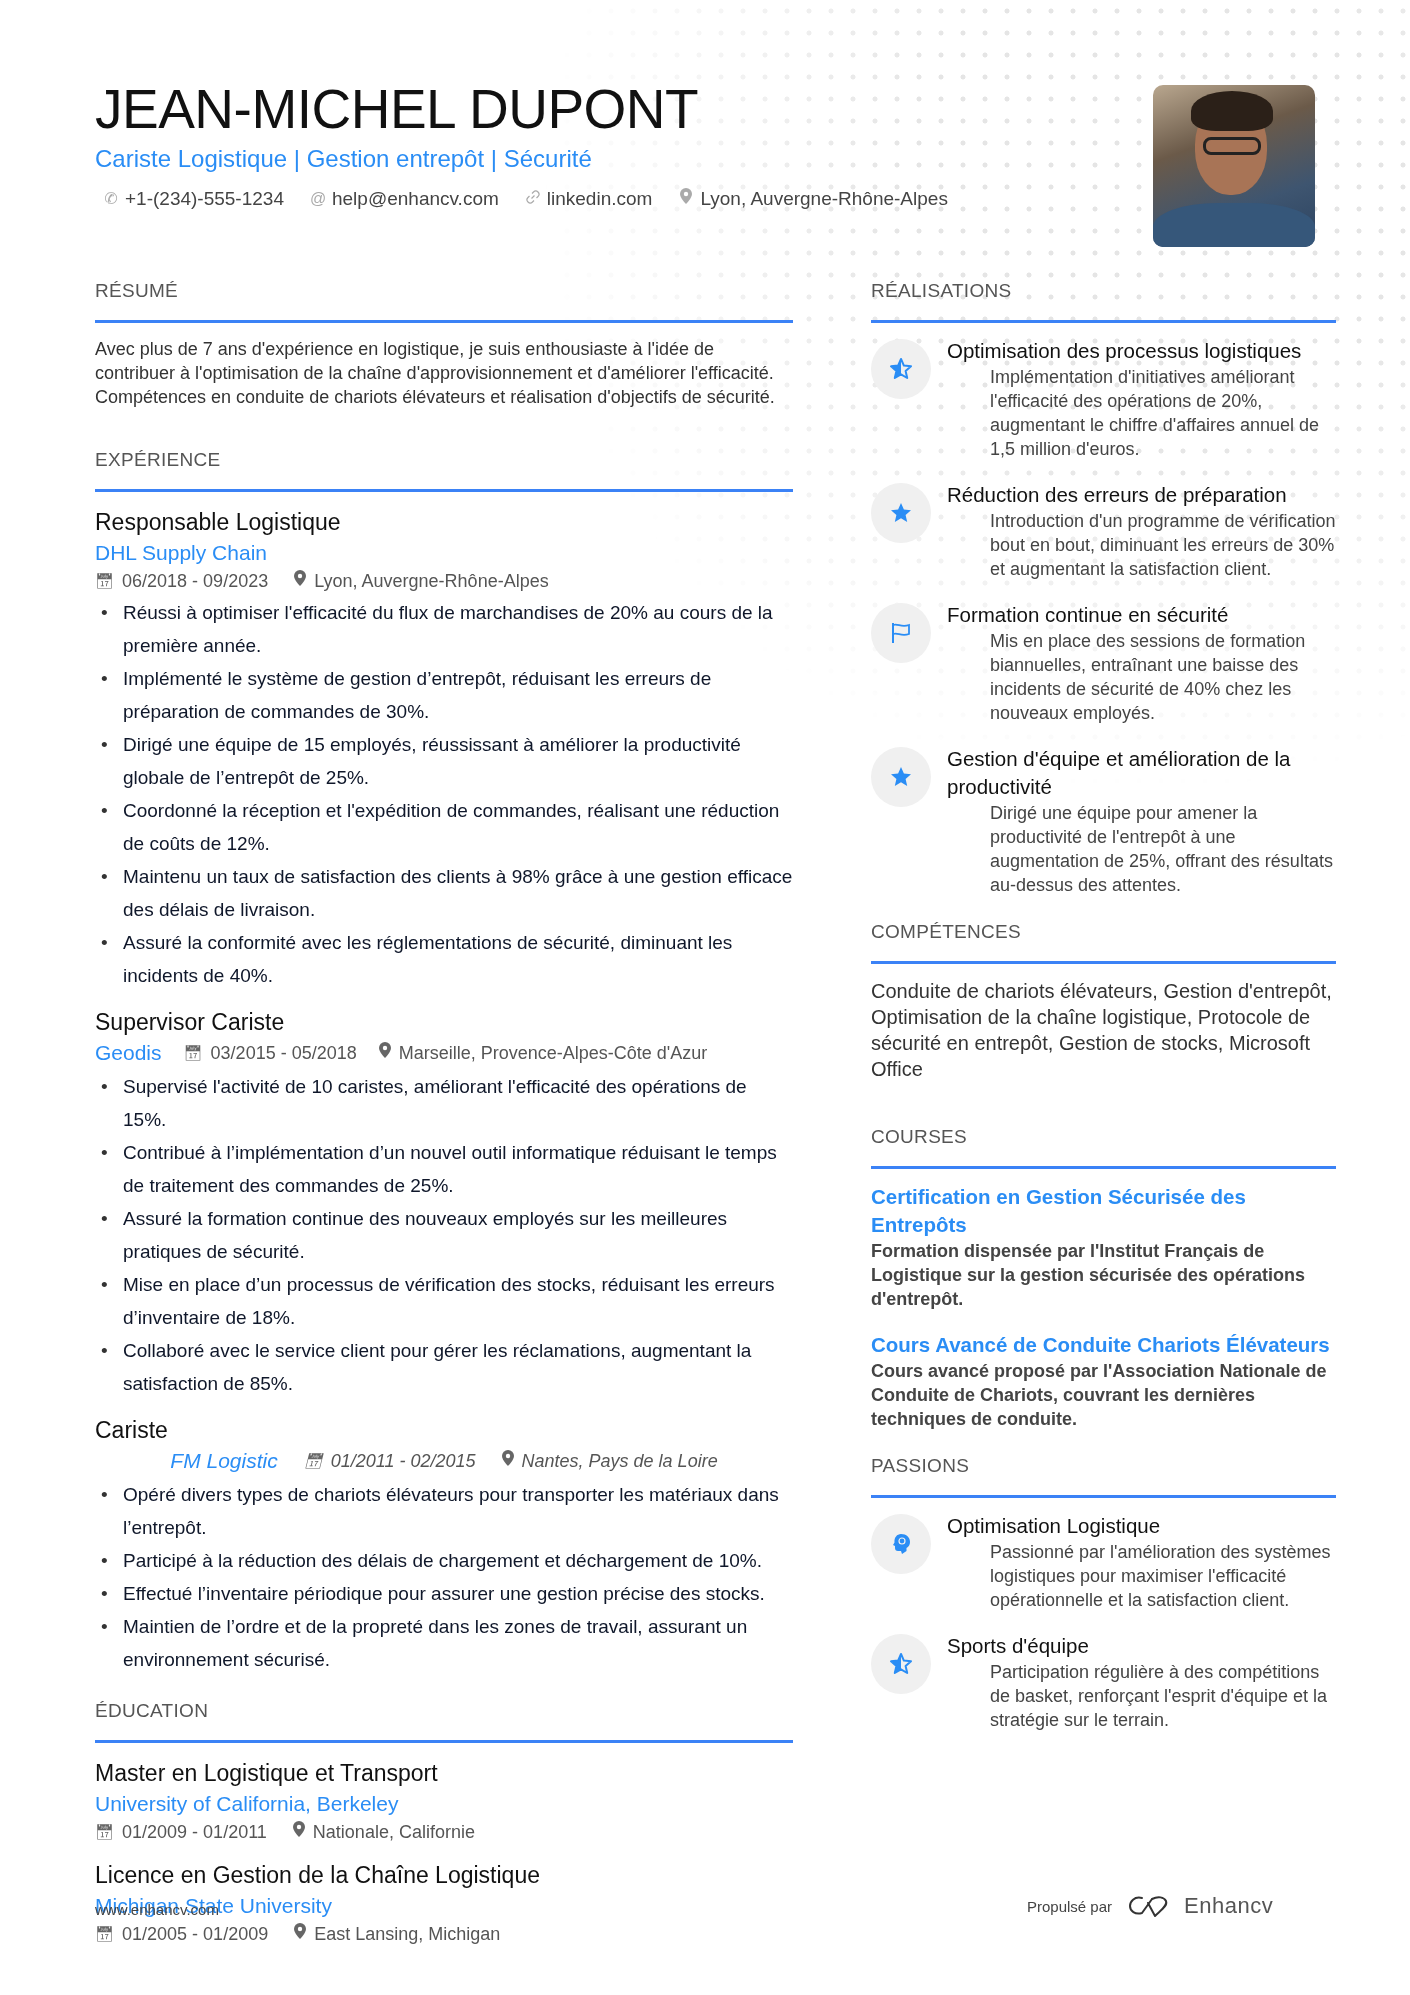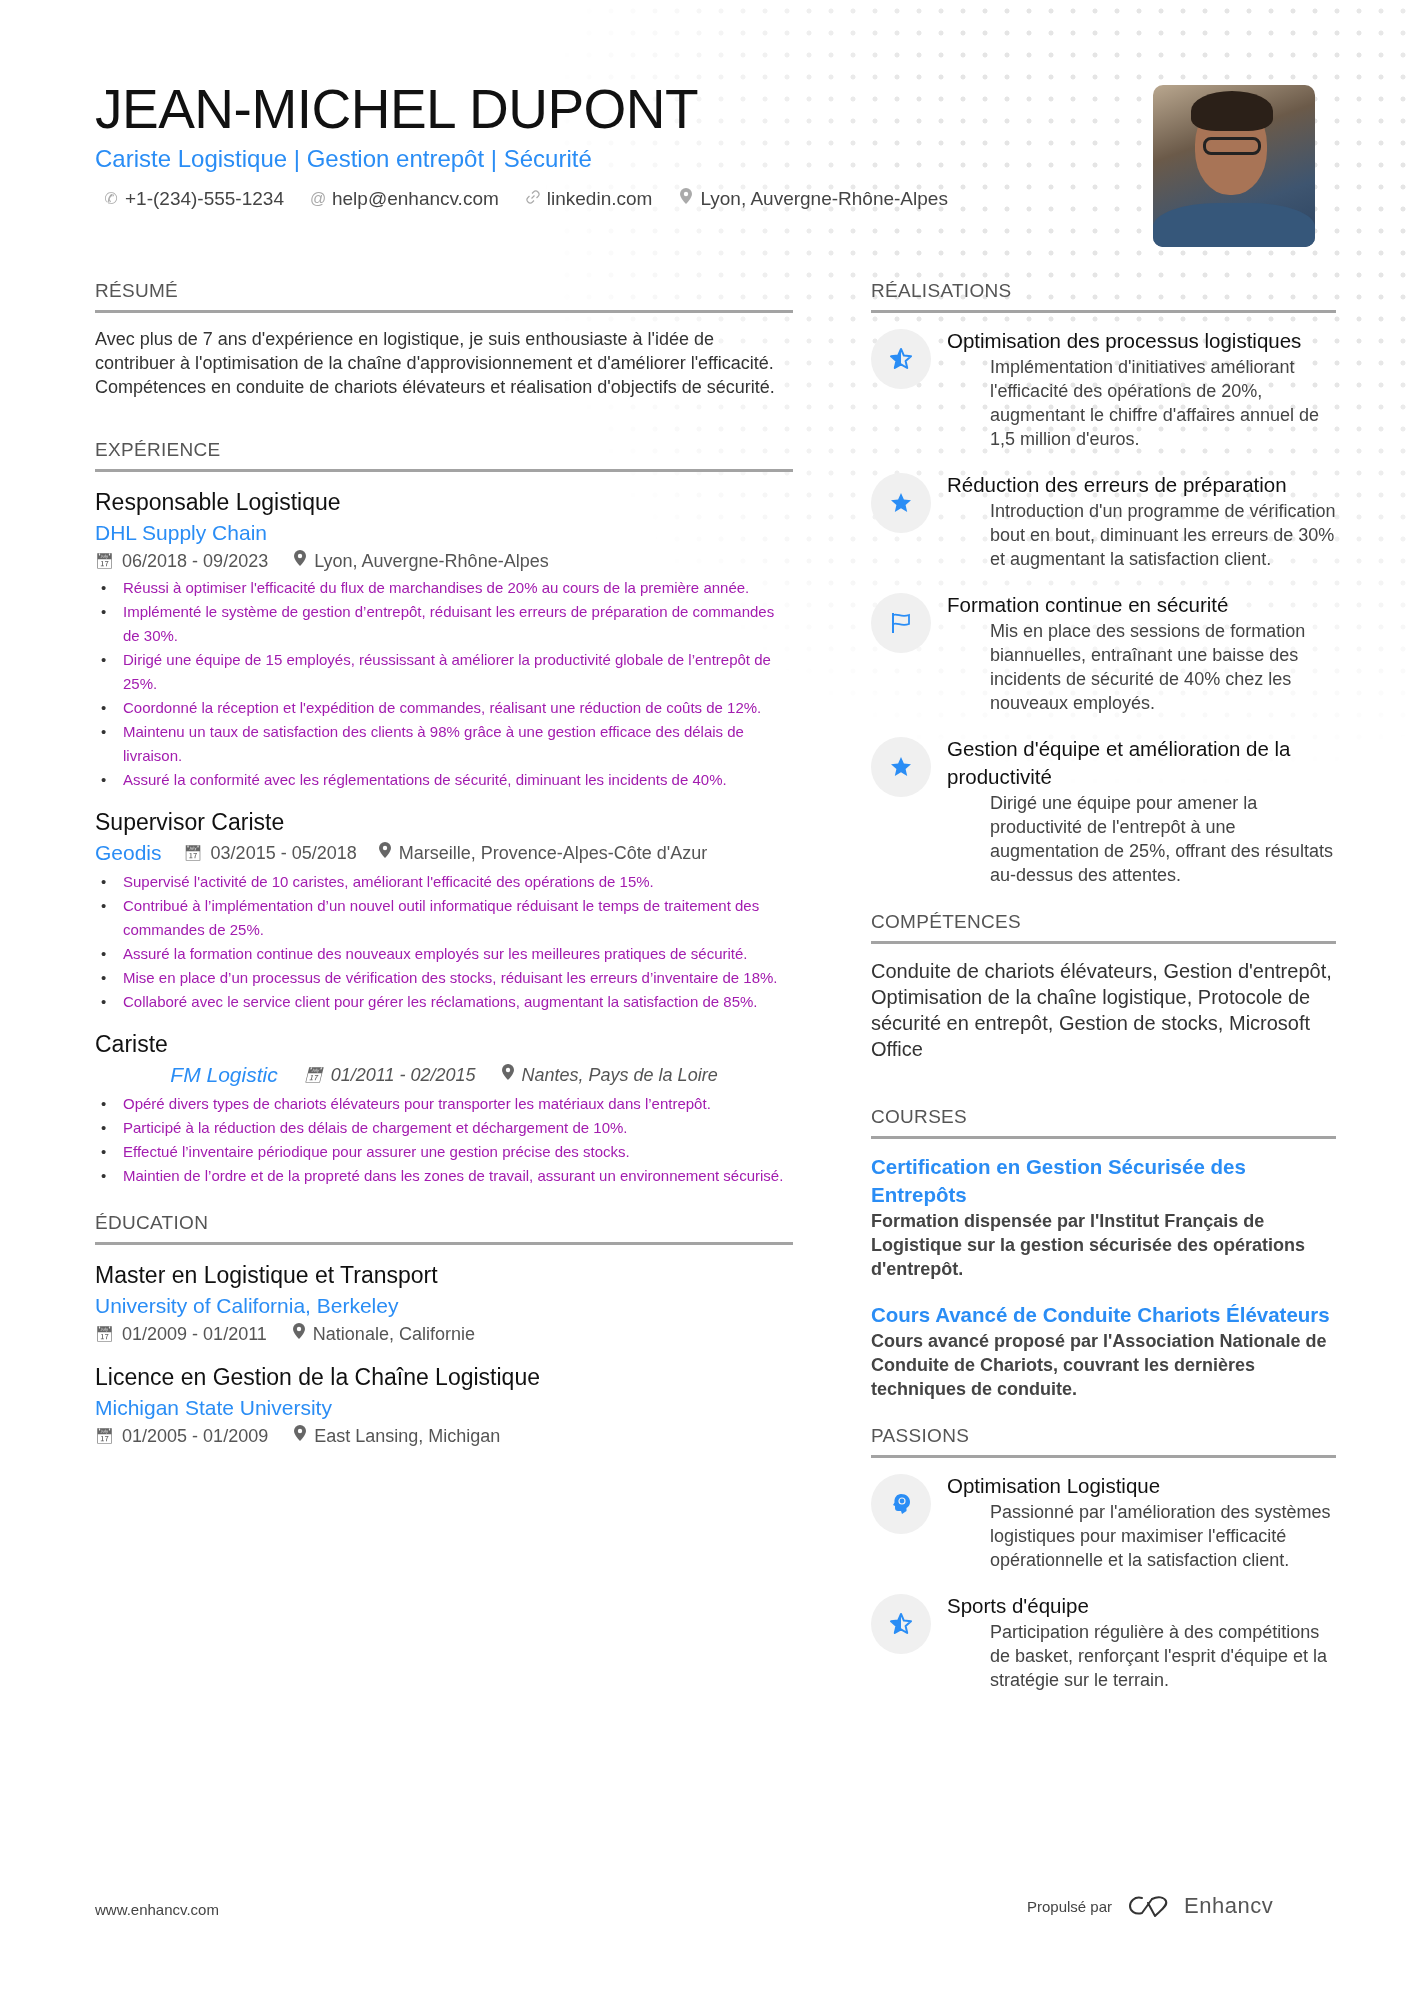--- a/index.html
+++ b/index.html
@@ -28,33 +28,33 @@
     overflow: hidden; background: linear-gradient(160deg, #b9a78f 0%, #6b5a49 35%, #3e5570 70%, #2c4360 100%);
   }
   .photo .head { position: absolute; left: 42px; top: 18px; width: 72px; height: 92px; border-radius: 45% 45% 48% 48%; background: #a87456; }
   .photo .hair { position: absolute; left: 38px; top: 6px; width: 82px; height: 40px; border-radius: 50% 50% 30% 30%; background: #2b2018; }
   .photo .glasses { position: absolute; left: 50px; top: 52px; width: 58px; height: 18px; border: 3px solid #222; border-radius: 8px; }
   .photo .shirt { position: absolute; left: 0; top: 118px; width: 162px; height: 60px; border-radius: 40% 40% 0 0; background: #36577a; }
 
   .col-left { position: absolute; left: 95px; top: 278px; width: 698px; }
   .col-right { position: absolute; left: 871px; top: 278px; width: 465px; }
 
-  .sec-title { font-size: 19px; color: #555; letter-spacing: 0.3px; line-height: 26px; padding-bottom: 6px; border-bottom: 3px solid #a3a3a3; margin-bottom: 14px; }
+  .sec-title { font-size: 19px; color: #555; letter-spacing: 0.3px; line-height: 26px; padding-bottom: 16px; border-bottom: 3px solid #3b82f6; margin-bottom: 14px; }
 
   .summary { font-size: 18px; line-height: 24px; color: #333; }
 
   .job { margin-bottom: 14px; }
   .job-title { font-size: 23px; color: #111; line-height: 32px; }
   .company { font-size: 21px; color: #2a8df5; line-height: 30px; }
   .meta { display: flex; align-items: center; gap: 26px; font-size: 18px; color: #555; line-height: 26px; }
   .meta-row { display: flex; align-items: center; gap: 22px; }
   .meta .item { display: flex; align-items: center; gap: 8px; }
   .meta .ic { color: #666; font-size: 15px; }
   ul.bullets { list-style: none; margin-top: 2px; }
-  ul.bullets li { position: relative; padding-left: 28px; font-size: 15px; line-height: 24px; color: #a21caf; }
+  ul.bullets li { position: relative; padding-left: 28px; font-size: 19px; line-height: 33px; color: #0f172a; }
   ul.bullets li::before { content: "•"; position: absolute; left: 6px; top: 0; color: #333; }
 
   .ach { display: flex; gap: 16px; margin-bottom: 20px; }
   .ach-ic { flex: 0 0 60px; width: 60px; height: 60px; border-radius: 50%; background: #f0f0f0; display: flex; align-items: center; justify-content: center; color: #2a8df5; font-size: 22px; margin-top: 2px; }
   .ach-body { flex: 1; }
   .ach-title { font-size: 20.5px; color: #111; line-height: 28px; }
   .ach-desc { font-size: 18px; color: #444; line-height: 24px; margin-left: 43px; }
 
   .skills { font-size: 20px; line-height: 26px; color: #333; margin-bottom: 42px; }
 

